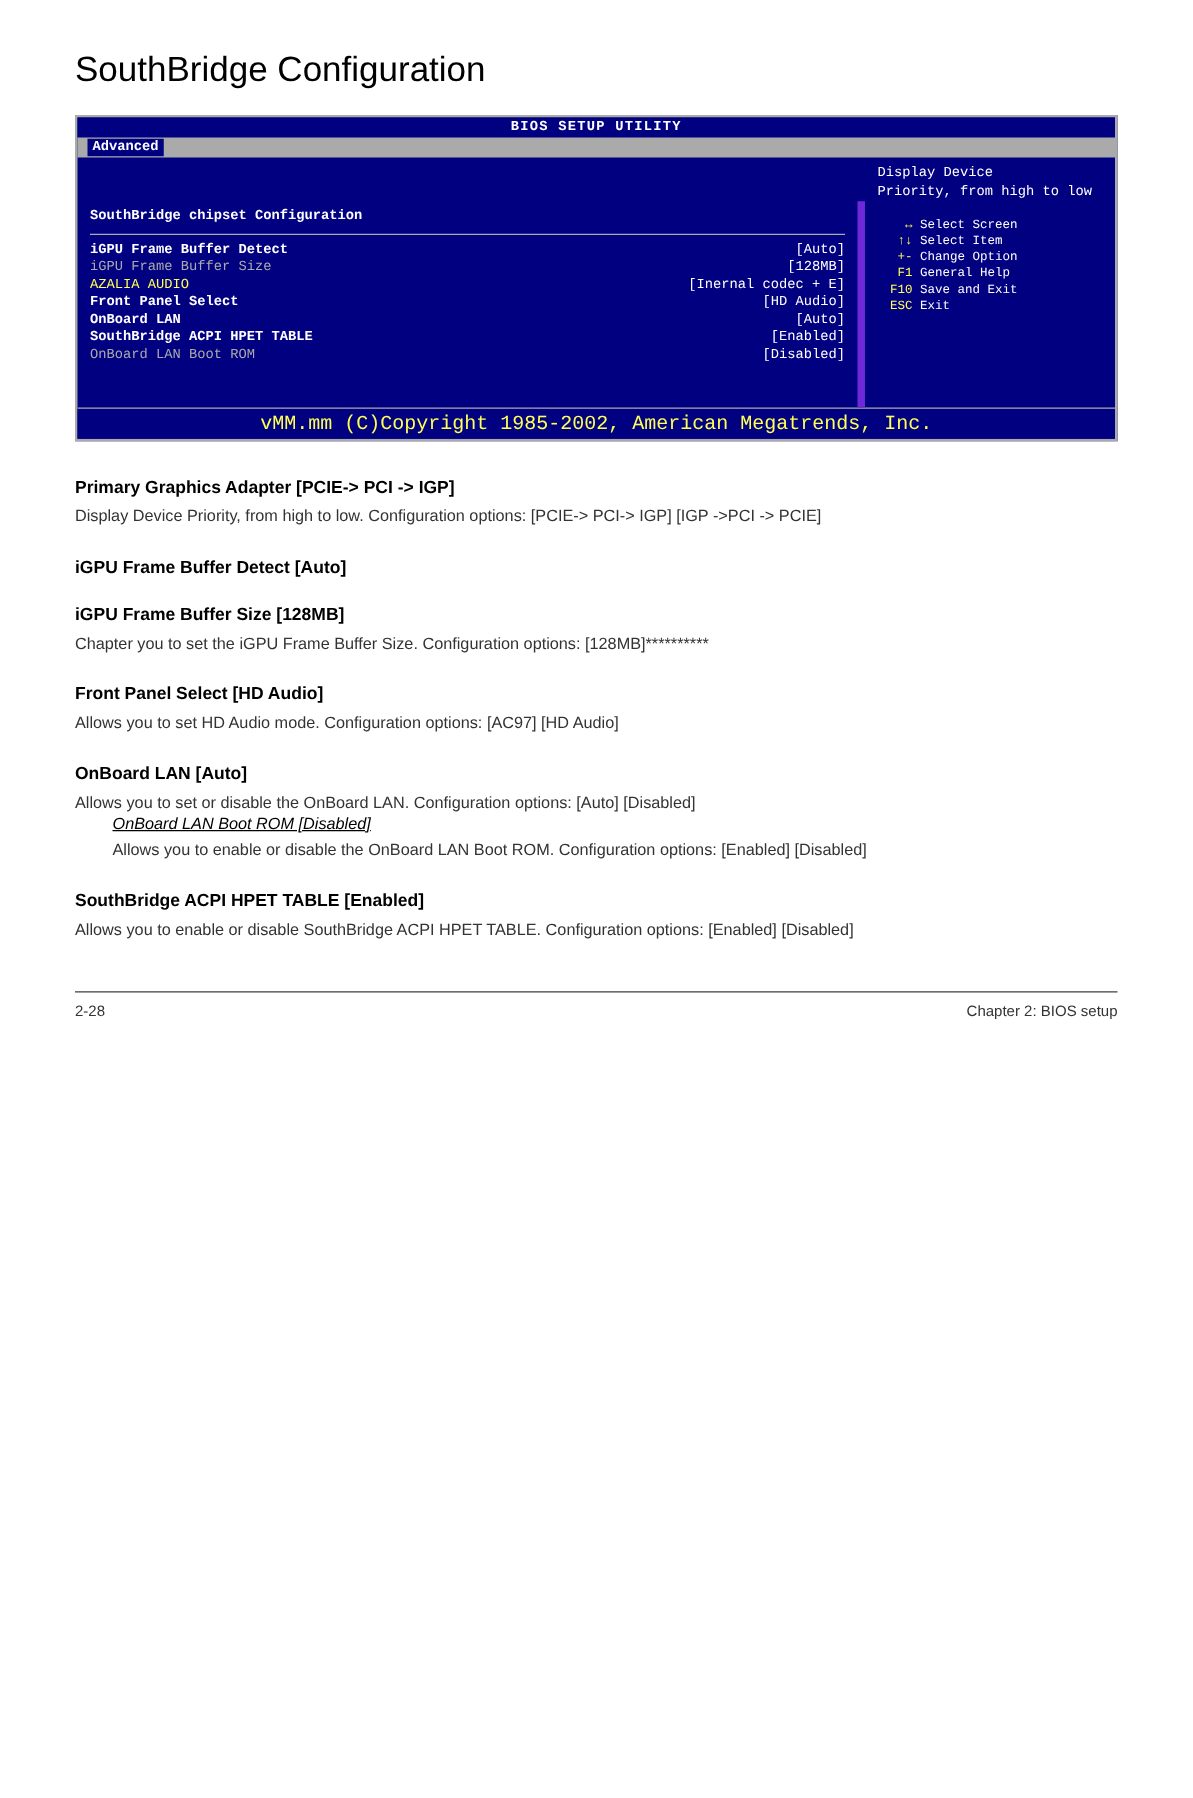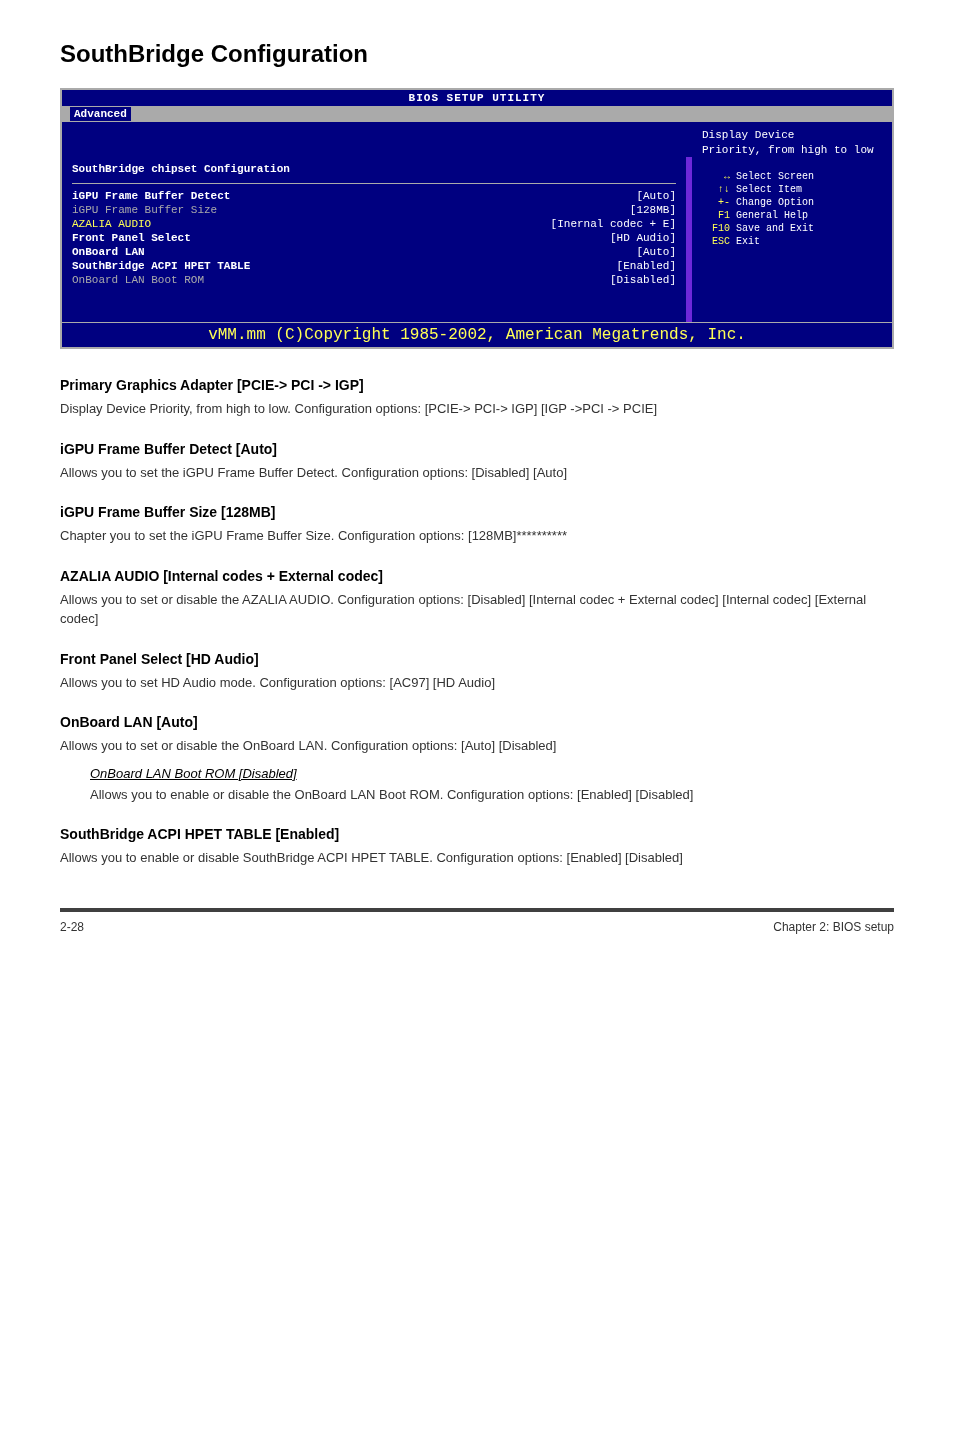--- a/index.html
+++ b/index.html
@@ -7,22 +7,22 @@
       font-family: Arial, Helvetica, sans-serif;
       font-size: 13px;
       background: #fff;
       color: #000;
       width: 954px;
       min-height: 1438px;
       padding: 40px 60px 40px 60px;
     }
 
     .page-title {
-      font-size: 24px;
-      font-weight: bold;
+      font-size: 28px;
+      font-weight: normal;
       margin-bottom: 20px;
     }
 
     
     .bios-screen {
       background: #000080;
       color: #fff;
       font-family: 'Courier New', Courier, monospace;
       font-size: 11px;
       border: 2px solid #aaa;
@@ -155,38 +155,37 @@
     }
 
     .section-body {
       font-size: 13px;
       line-height: 1.5;
       color: #333;
     }
 
     .sub-section {
       margin-left: 30px;
-      margin-top: 10px;
       margin-bottom: 10px;
     }
 
     .sub-section-heading {
       font-style: italic;
       text-decoration: underline;
       font-size: 13px;
       margin-bottom: 4px;
     }
 
     .page-footer {
       display: flex;
       justify-content: space-between;
       margin-top: 40px;
       font-size: 12px;
       color: #333;
-      border-top: 4px solid #404040;
+      border-top: 1px solid #404040;
       padding-top: 8px;
     }
   </style>
 </head>
 <body>
 
 <h1 class="page-title">SouthBridge Configuration</h1>
 
 <div class="bios-screen">
   <div class="bios-top-bar">BIOS SETUP UTILITY</div>
@@ -264,29 +263,24 @@
   <div class="bios-footer">vMM.mm (C)Copyright 1985-2002, American Megatrends, Inc.</div>
 </div>
 
 <div id="sections-container">
     <div class="section">
       <div class="section-heading">Primary Graphics Adapter [PCIE-&gt; PCI -&gt; IGP]</div>
       <div class="section-body">Display Device Priority, from high to low. Configuration options: [PCIE-&gt; PCI-&gt; IGP] [IGP -&gt;PCI -&gt; PCIE]</div>
     </div>
     <div class="section">
       <div class="section-heading">iGPU Frame Buffer Detect [Auto]</div>
-      <div class="section-body">Allows you to set the iGPU Frame Buffer Detect. Configuration options: [Disabled] [Auto]</div>
     </div>
     <div class="section">
       <div class="section-heading">iGPU Frame Buffer Size [128MB]</div>
       <div class="section-body">Chapter you to set the iGPU Frame Buffer Size. Configuration options: [128MB]**********</div>
-    </div>
-    <div class="section">
-      <div class="section-heading">AZALIA AUDIO [Internal codes + External codec]</div>
-      <div class="section-body">Allows you to set or disable the AZALIA AUDIO. Configuration options: [Disabled] [Internal codec + External codec] [Internal codec] [External codec]</div>
     </div>
     <div class="section">
       <div class="section-heading">Front Panel Select [HD Audio]</div>
       <div class="section-body">Allows you to set HD Audio mode. Configuration options: [AC97] [HD Audio]</div>
     </div>
     <div class="section">
       <div class="section-heading">OnBoard LAN [Auto]</div>
       <div class="section-body">Allows you to set or disable the OnBoard LAN. Configuration options: [Auto] [Disabled]</div>
       <div class="sub-section">
         <div class="sub-section-heading">OnBoard LAN Boot ROM [Disabled]</div>

